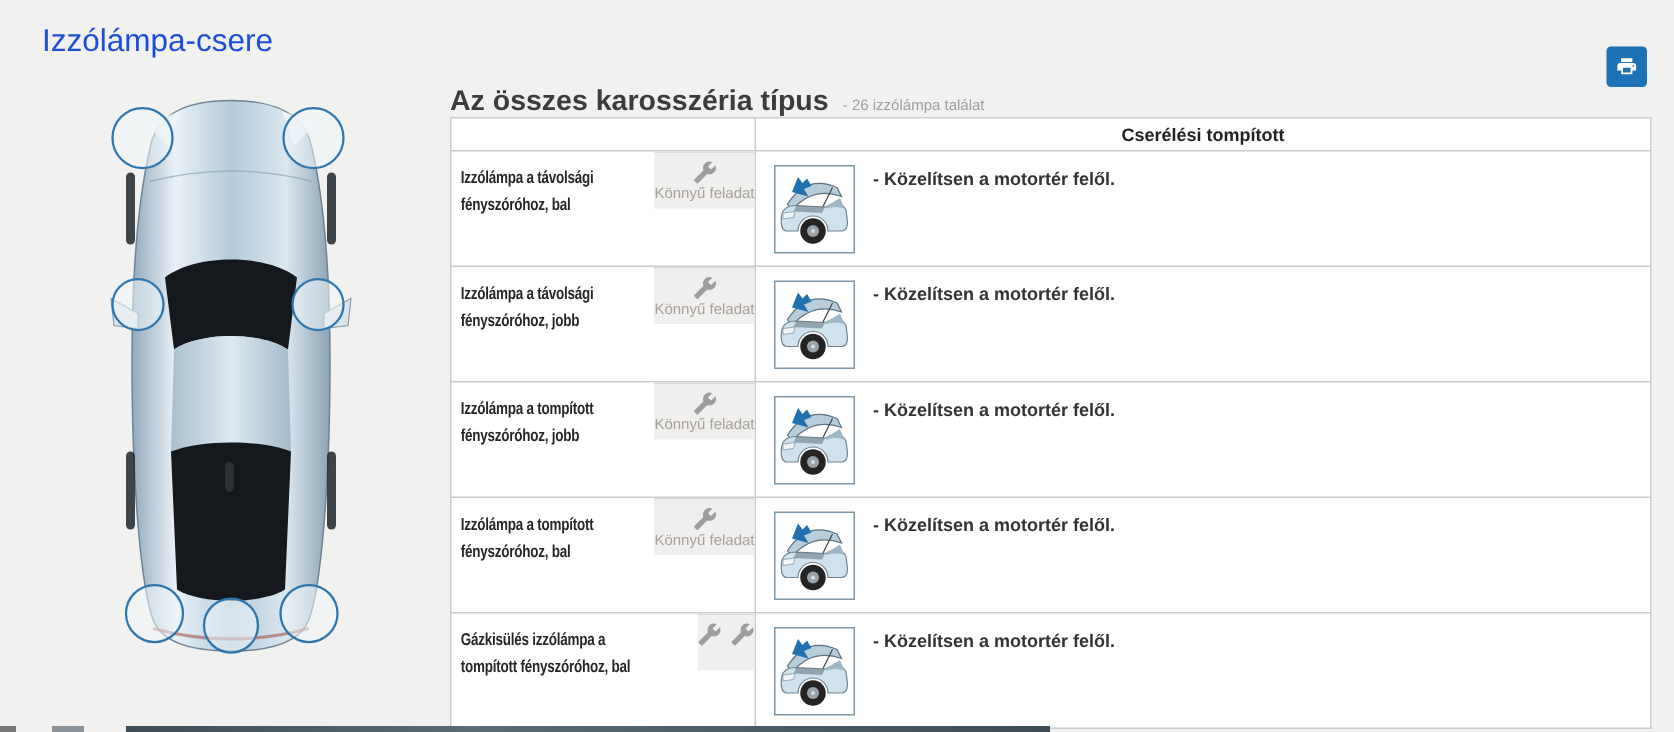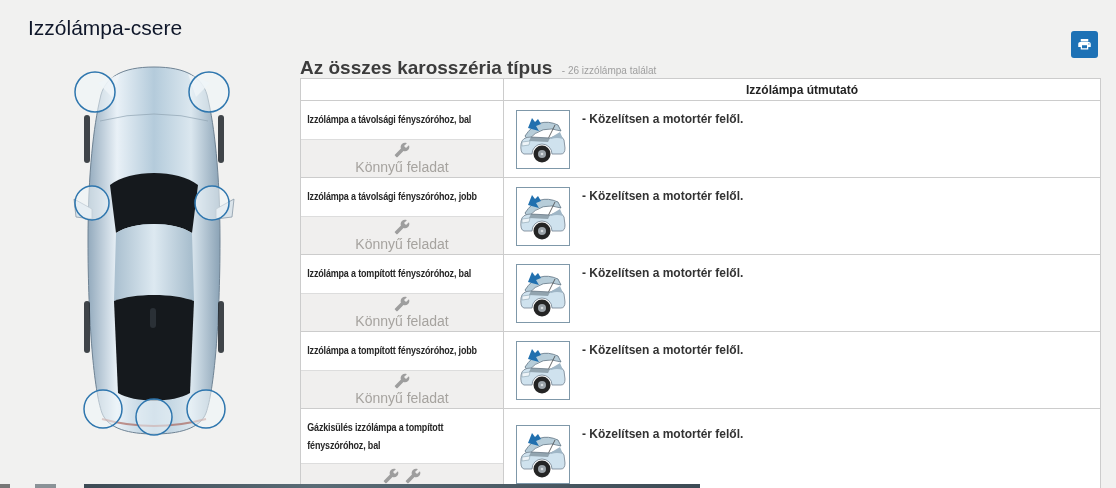--- a/index.html
+++ b/index.html
@@ -1,50 +1,50 @@
 <!DOCTYPE html>
 <html><head>
 <meta charset="utf-8">
 <style>
   html,body{margin:0;padding:0;}
   body{
     width:1116px;height:488px;overflow:hidden;position:relative;
     background:#f1f1f0;font-family:"Liberation Sans",sans-serif;
   }
-  .page-title{position:absolute;left:28px;top:2px;font-size:21px;font-weight:400;color:#0f172a;}
+  .page-title{position:absolute;left:28px;top:2px;font-size:21px;font-weight:400;color:#1d4ed8;}
   .print-btn{
     position:absolute;left:1071px;top:31px;width:27px;height:27px;
     background:#1d71b5;border:none;border-radius:3px;cursor:pointer;padding:0;
     display:flex;align-items:center;justify-content:center;
   }
   .car-illustration{position:absolute;left:70px;top:61px;width:168px;height:377px;}
   .results-head{position:absolute;left:300px;top:57px;white-space:nowrap;}
   .results-heading{font-size:19px;font-weight:700;color:#3c3c3c;}
   .results-count{font-size:10px;color:#9e9e9e;margin-left:5px;}
   .guide-table{
     position:absolute;left:300px;top:78px;width:801px;
     border-collapse:collapse;background:#fff;table-layout:fixed;
   }
   .guide-table th,.guide-table td{border:1px solid #ccc;padding:0;}
   th.col-left{width:202px;background:#fff;}
   th.col-right{height:21px;font-size:12px;font-weight:700;color:#222;text-align:center;background:#fff;}
   td.cell-left{vertical-align:top;}
-  .cell-left-inner{display:flex;flex-direction:column;min-height:76px;}
+  .cell-left-inner{display:flex;flex-direction:row;min-height:76px;}
   .row-title{
     flex:1;box-sizing:border-box;padding:9px 6px 8px 8px;
     font-size:11.5px;font-weight:700;color:#262626;letter-spacing:-0.2px;line-height:1.6;
     transform:scaleX(0.78);transform-origin:0 0;width:127%;
   }
   .difficulty{
     height:37px;background:#f0efee;border-top:1px solid #ddd;
     display:flex;flex-direction:column;align-items:center;justify-content:center;
   }
   .wrench-row{display:flex;gap:6px;}
   .wrench-row svg{display:block;transform:scaleX(-1);}
-  .difficulty-label{font-size:14px;color:#a6a39f;margin-top:1px;min-height:11px;}
+  .difficulty-label{font-size:10px;color:#a6a39f;margin-top:1px;min-height:11px;}
   td.cell-right{vertical-align:middle;padding:8px 12px;}
   .guide{display:flex;align-items:flex-start;font-weight:bold;}
   .thumb{
     width:52px;height:57px;border:1px solid #7f98a9;background:#fff;flex:none;
     display:flex;align-items:center;justify-content:center;
   }
   .instruction{font-size:12px;color:#333;margin-left:12px;margin-top:2px;}
   .bottom-strip{
     position:absolute;left:0;bottom:0;width:700px;height:4px;z-index:5;
     background:linear-gradient(90deg,
@@ -111,21 +111,21 @@
 
 <div class="results-head">
   <span class="results-heading">Az összes karosszéria típus</span>
   <span class="results-count">- 26 izzólámpa találat</span>
 </div>
 
 <table class="guide-table">
   <thead>
     <tr>
       <th class="col-left"></th>
-      <th class="col-right">Izzólámpa útmutató</th>
+      <th class="col-right">Cserélési tompított</th>
     </tr>
   </thead>
   <tbody id="rows-body">
   <tr>
     <td class="cell-left">
       <div class="cell-left-inner">
         <div class="row-title">Izzólámpa a távolsági fényszóróhoz, bal</div>
         <div class="difficulty">
           <div class="wrench-row">
                 <span>
@@ -192,58 +192,58 @@
           </svg>
         </div>
         <div class="instruction">- Közelítsen a motortér felől.</div>
       </div>
     </td>
   </tr>
 
   <tr>
     <td class="cell-left">
       <div class="cell-left-inner">
+        <div class="row-title">Izzólámpa a tompított fényszóróhoz, jobb</div>
+        <div class="difficulty">
+          <div class="wrench-row">
+                <span>
+                  <svg viewBox="0 0 24 24" width="16" height="16">
+                    <path fill="#9e9e9e" d="M22.7 19l-9.1-9.1c.9-2.3.4-5-1.5-6.9-2-2-5-2.4-7.4-1.3L9 6 6 9 1.6 4.7C.4 7.1.9 10.1 2.9 12.1c1.9 1.9 4.6 2.4 6.9 1.5l9.1 9.1c.4.4 1 .4 1.4 0l2.3-2.3c.5-.4.5-1.1.1-1.4z"></path>
+                  </svg>
+                </span>
+              </div>
+          <div class="difficulty-label">Könnyű feladat</div>
+        </div>
+      </div>
+    </td>
+    <td class="cell-right">
+      <div class="guide">
+        <div class="thumb">
+          <svg viewBox="0 0 50 55" width="50" height="55">
+            <path d="M7,24 Q20,4 40,13 L43,19 Q24,12 10,28 Z" fill="#b7cdd9" stroke="#5c7182" stroke-width="0.8"></path>
+            <line x1="37" y1="13" x2="30" y2="27" stroke="#444" stroke-width="0.8"></line>
+            <path d="M3,32 Q4,25 13,25 L32,26 Q43,21 46,28 L47,36 Q47,42 43,42 L34,42 A10,10 0 1 0 14,42 L6,42 Q2,41 3,32 Z" fill="#cfe2ee" stroke="#72828f" stroke-width="0.8"></path>
+            <path d="M32,26 L42,20 L45,27 Q39,25 33,27 Z" fill="#9fb6c6"></path>
+            <path d="M13,25 L32,26 L30,30 L11,29 Z" fill="#56656f" opacity="0.5"></path>
+            <path d="M4,30 L12,29 L11,33 L4,34 Z" fill="#eef4f8" stroke="#8aa2b0" stroke-width="0.6"></path>
+            <circle cx="24" cy="42" r="8.5" fill="#242424"></circle>
+            <circle cx="24" cy="42" r="4" fill="#9aa2a8"></circle>
+            <circle cx="24" cy="42" r="1.3" fill="#d8dcdf"></circle>
+            <path d="M20,7 L23,12 L18,14 L21,19 L10,16 L14,6 L17,10 Z" fill="#2170af"></path>
+          </svg>
+        </div>
+        <div class="instruction">- Közelítsen a motortér felől.</div>
+      </div>
+    </td>
+  </tr>
+
+  <tr>
+    <td class="cell-left">
+      <div class="cell-left-inner">
         <div class="row-title">Izzólámpa a tompított fényszóróhoz, bal</div>
-        <div class="difficulty">
-          <div class="wrench-row">
-                <span>
-                  <svg viewBox="0 0 24 24" width="16" height="16">
-                    <path fill="#9e9e9e" d="M22.7 19l-9.1-9.1c.9-2.3.4-5-1.5-6.9-2-2-5-2.4-7.4-1.3L9 6 6 9 1.6 4.7C.4 7.1.9 10.1 2.9 12.1c1.9 1.9 4.6 2.4 6.9 1.5l9.1 9.1c.4.4 1 .4 1.4 0l2.3-2.3c.5-.4.5-1.1.1-1.4z"></path>
-                  </svg>
-                </span>
-              </div>
-          <div class="difficulty-label">Könnyű feladat</div>
-        </div>
-      </div>
-    </td>
-    <td class="cell-right">
-      <div class="guide">
-        <div class="thumb">
-          <svg viewBox="0 0 50 55" width="50" height="55">
-            <path d="M7,24 Q20,4 40,13 L43,19 Q24,12 10,28 Z" fill="#b7cdd9" stroke="#5c7182" stroke-width="0.8"></path>
-            <line x1="37" y1="13" x2="30" y2="27" stroke="#444" stroke-width="0.8"></line>
-            <path d="M3,32 Q4,25 13,25 L32,26 Q43,21 46,28 L47,36 Q47,42 43,42 L34,42 A10,10 0 1 0 14,42 L6,42 Q2,41 3,32 Z" fill="#cfe2ee" stroke="#72828f" stroke-width="0.8"></path>
-            <path d="M32,26 L42,20 L45,27 Q39,25 33,27 Z" fill="#9fb6c6"></path>
-            <path d="M13,25 L32,26 L30,30 L11,29 Z" fill="#56656f" opacity="0.5"></path>
-            <path d="M4,30 L12,29 L11,33 L4,34 Z" fill="#eef4f8" stroke="#8aa2b0" stroke-width="0.6"></path>
-            <circle cx="24" cy="42" r="8.5" fill="#242424"></circle>
-            <circle cx="24" cy="42" r="4" fill="#9aa2a8"></circle>
-            <circle cx="24" cy="42" r="1.3" fill="#d8dcdf"></circle>
-            <path d="M20,7 L23,12 L18,14 L21,19 L10,16 L14,6 L17,10 Z" fill="#2170af"></path>
-          </svg>
-        </div>
-        <div class="instruction">- Közelítsen a motortér felől.</div>
-      </div>
-    </td>
-  </tr>
-
-  <tr>
-    <td class="cell-left">
-      <div class="cell-left-inner">
-        <div class="row-title">Izzólámpa a tompított fényszóróhoz, jobb</div>
         <div class="difficulty">
           <div class="wrench-row">
                 <span>
                   <svg viewBox="0 0 24 24" width="16" height="16">
                     <path fill="#9e9e9e" d="M22.7 19l-9.1-9.1c.9-2.3.4-5-1.5-6.9-2-2-5-2.4-7.4-1.3L9 6 6 9 1.6 4.7C.4 7.1.9 10.1 2.9 12.1c1.9 1.9 4.6 2.4 6.9 1.5l9.1 9.1c.4.4 1 .4 1.4 0l2.3-2.3c.5-.4.5-1.1.1-1.4z"></path>
                   </svg>
                 </span>
               </div>
           <div class="difficulty-label">Könnyű feladat</div>
         </div>

